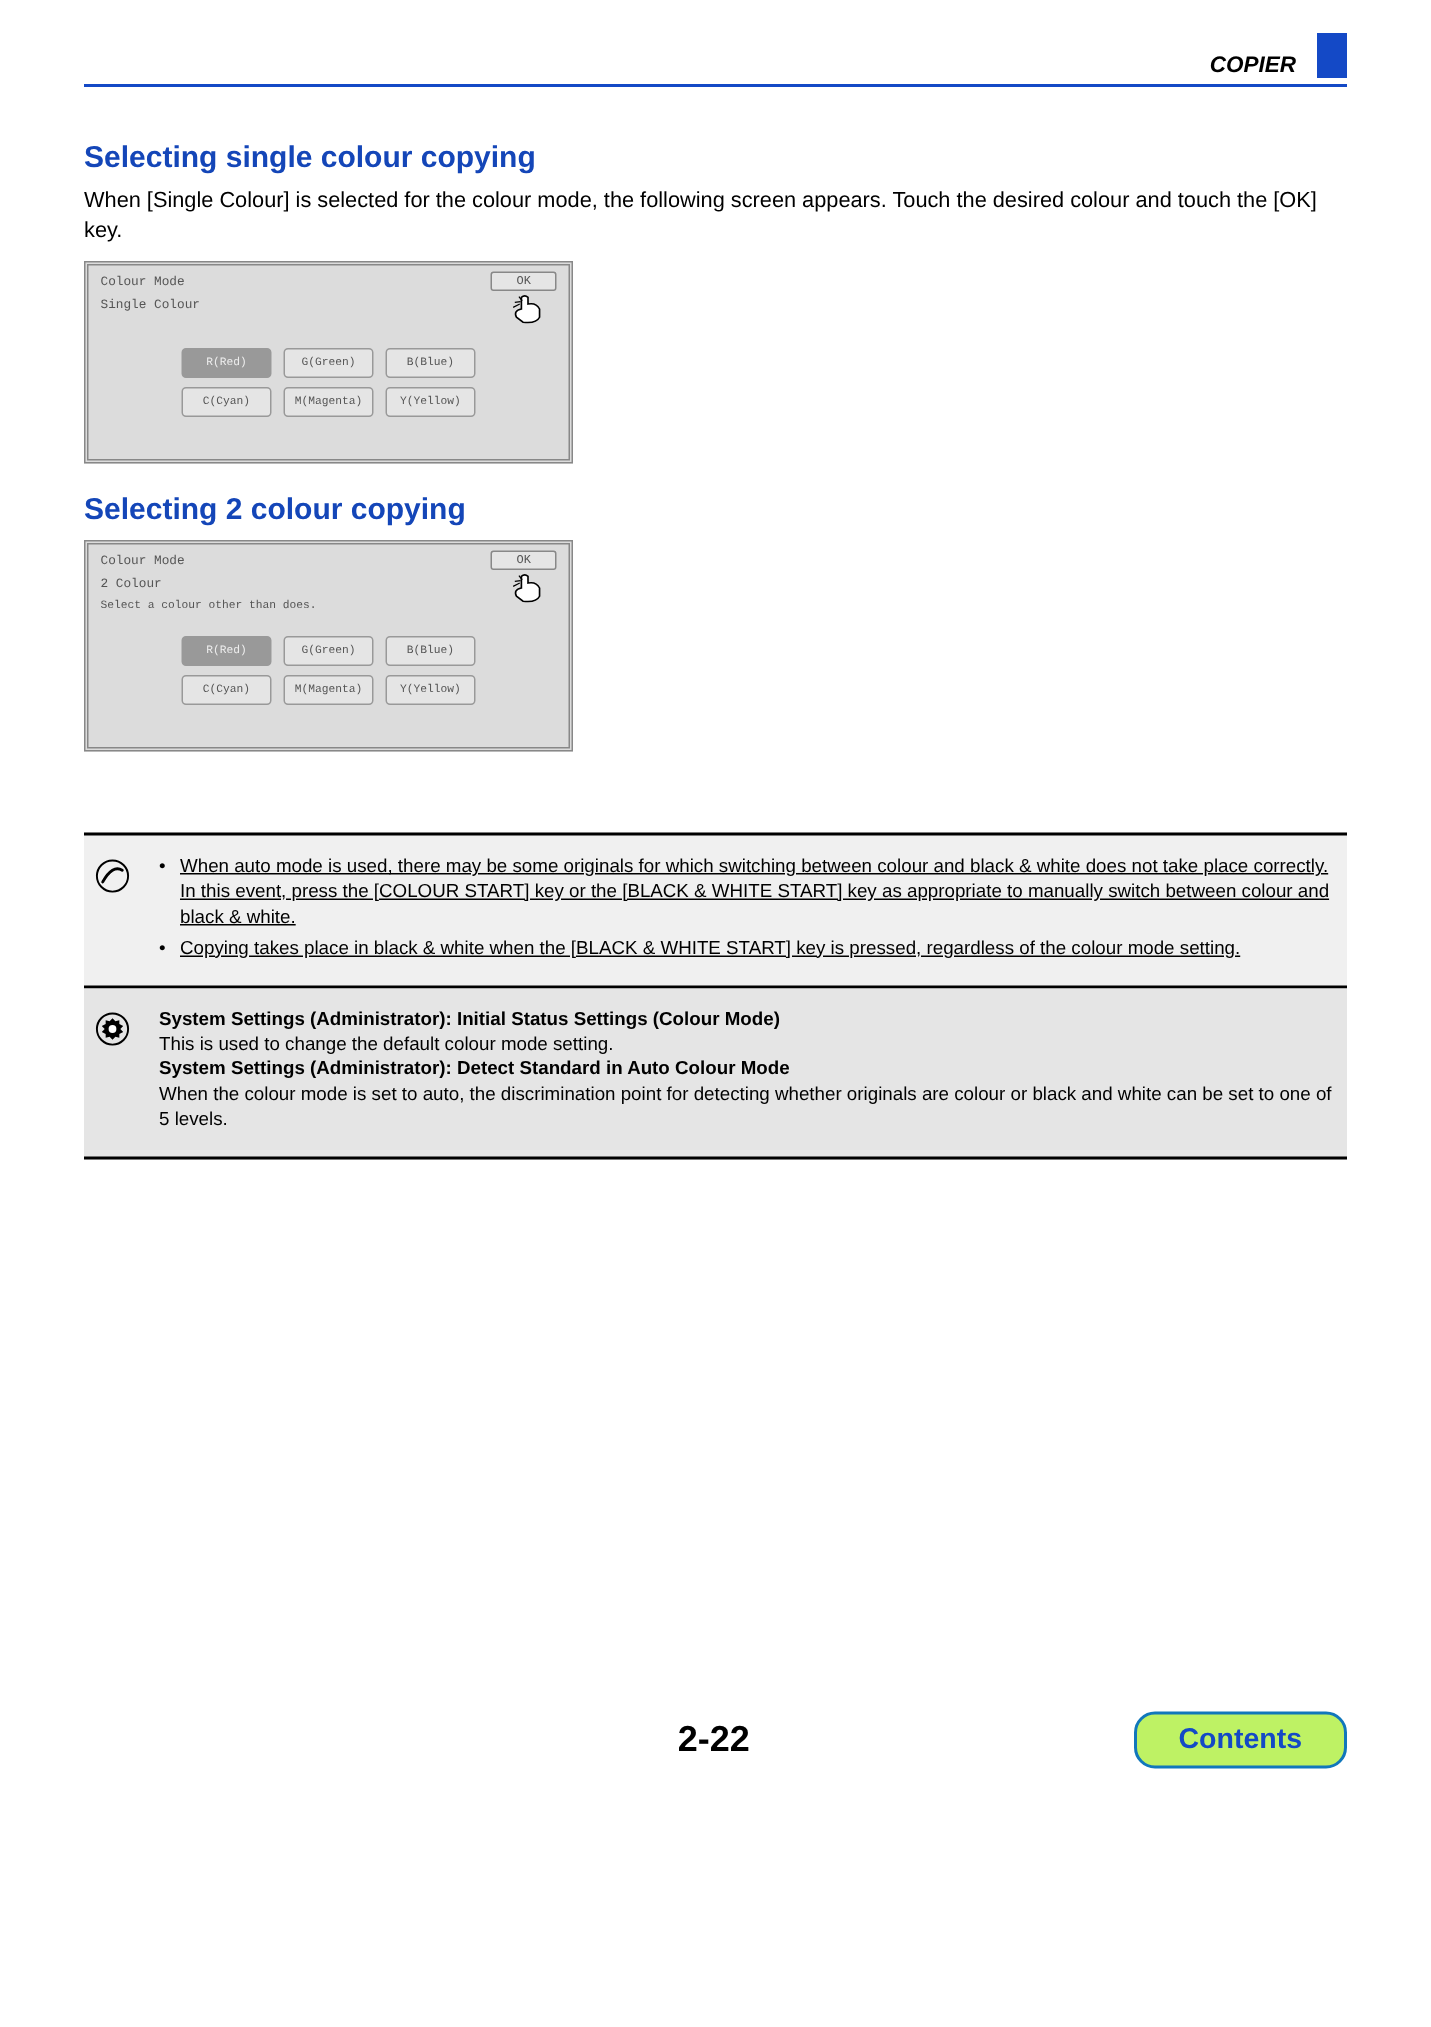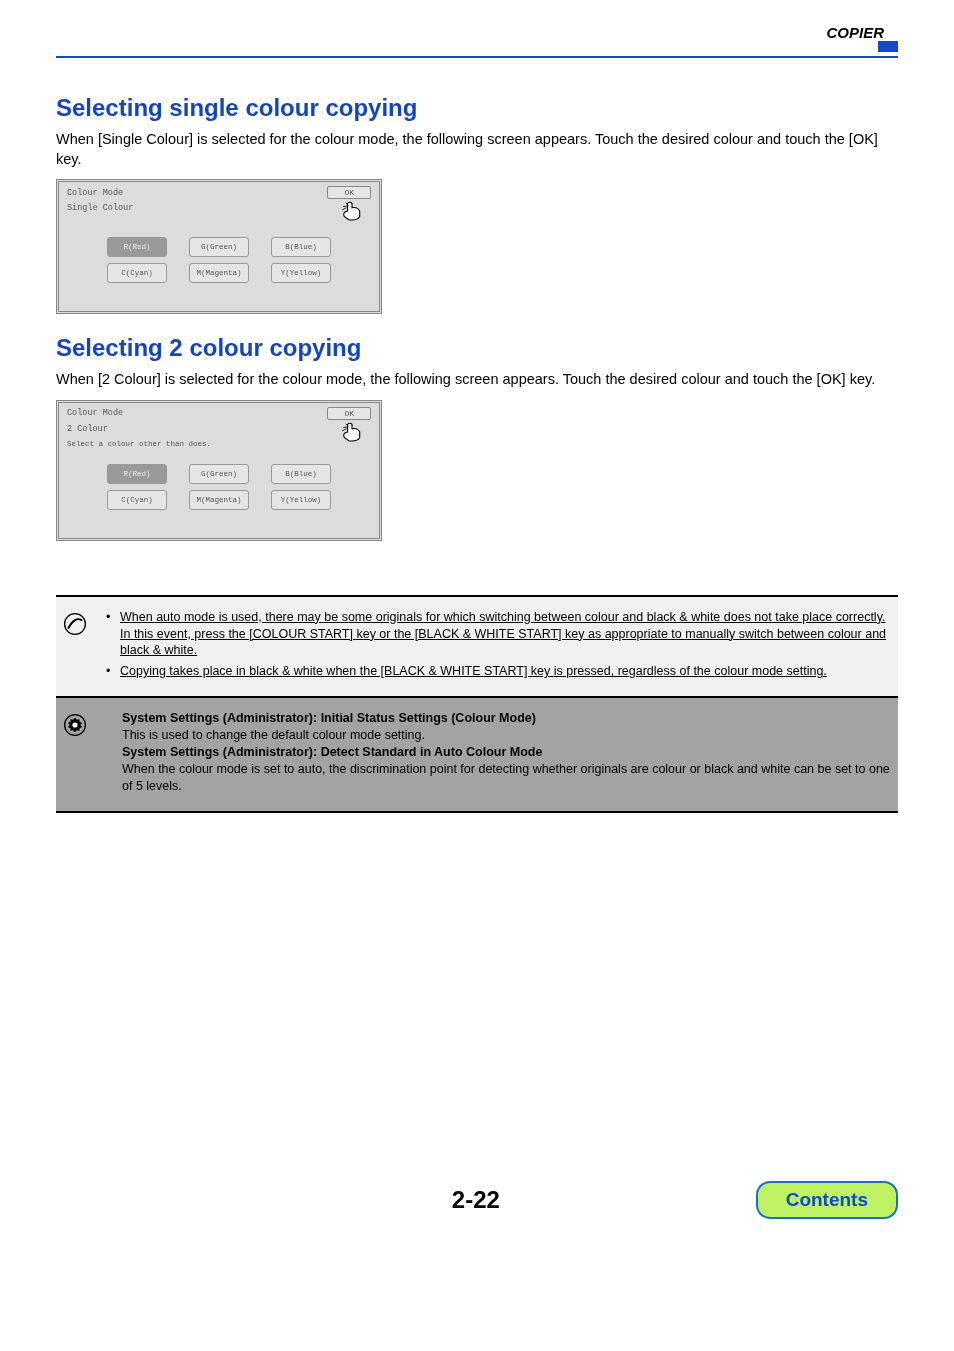--- a/index.html
+++ b/index.html
@@ -11,21 +11,20 @@
     position: relative;
     color: #000;
   }
   .page {
     padding: 24px 56px 0 56px;
   }
   .chapter-header {
     display: flex;
     align-items: flex-end;
     height: 28px;
-    flex-direction: column;
   }
   .chapter-title {
     flex: 1;
     text-align: right;
     font-weight: bold;
     font-style: italic;
     font-size: 15px;
     padding-right: 14px;
     color: #000;
   }
@@ -35,21 +34,21 @@
     background: #1449c6;
   }
   .header-rule {
     height: 2px;
     background: #1449c6;
     margin: 4px 0 36px 0;
   }
   h2.section {
     color: #1446b8;
     font-weight: bold;
-    font-size: 24px;
+    font-size: 20px;
     margin: 0 0 8px 0;
   }
   p.lead {
     font-size: 14.5px;
     line-height: 1.35;
     margin: 0 0 10px 0;
   }
   .screen-wrap {
     display: flex;
     justify-content: flex-start;
@@ -83,21 +82,21 @@
   .screen-instr {
     padding: 2px 8px 6px 8px;
     font-size: 7.5px;
   }
   .screen-body {
     padding: 14px 8px 22px 8px;
   }
   .btn-row {
     display: flex;
     justify-content: center;
-    gap: 22px;
+    gap: 8px;
     margin: 6px 0;
   }
   .opt-btn {
     width: 58px;
     height: 18px;
     border: 1px solid #999;
     border-radius: 3px;
     display: flex;
     align-items: center;
     justify-content: center;
@@ -133,23 +132,23 @@
     justify-content: center;
     padding-top: 8px;
   }
   .note-text-col {
     flex: 1;
     padding: 6px 8px 6px 0;
   }
   .admin-block {
     border-bottom: 2px solid #000;
     padding: 6px 0 10px 0;
-    background: #a3a3a3;
-    display: flex;
-    gap: 28px;
+    background: #e5e5e5;
+    display: flex;
+    gap: 12px;
     font-size: 12.5px;
     line-height: 1.35;
   }
   .bullet {
     display: flex;
     margin-bottom: 4px;
   }
   .bullet .dot { width: 14px; }
   .bullet .txt { flex: 1; text-decoration: underline; }
   .footer {
@@ -208,21 +207,20 @@
         </div>
       </div>
       <svg class="cursor" viewBox="0 0 40 40">
         <path d="M6 30 Q2 22 12 20 L12 6 Q16 2 20 6 L20 14 Q30 12 34 20 L34 30 Q30 38 14 36 Z" fill="#fff" stroke="#000" stroke-width="2"></path>
         <path d="M2 18 L10 14 M4 12 L11 11 M9 5 L13 10" stroke="#000" stroke-width="1.5" fill="none"></path>
       </svg>
     </div>
   </div>
 
   <h2 class="section">Selecting 2 colour copying</h2>
-  <p class="lead">When [2 Colour] is selected for the colour mode, the following screen appears. Touch the desired colour and touch the [OK] key.</p>
 
   <div class="screen-wrap">
     <div class="screen">
       <div class="screen-top">
         <span>Colour Mode</span>
         <span class="ok-btn">OK</span>
       </div>
       <div class="screen-sub">2 Colour</div>
       <div class="screen-instr">Select a colour other than does.</div>
       <div class="screen-body" style="padding-top:4px;">

